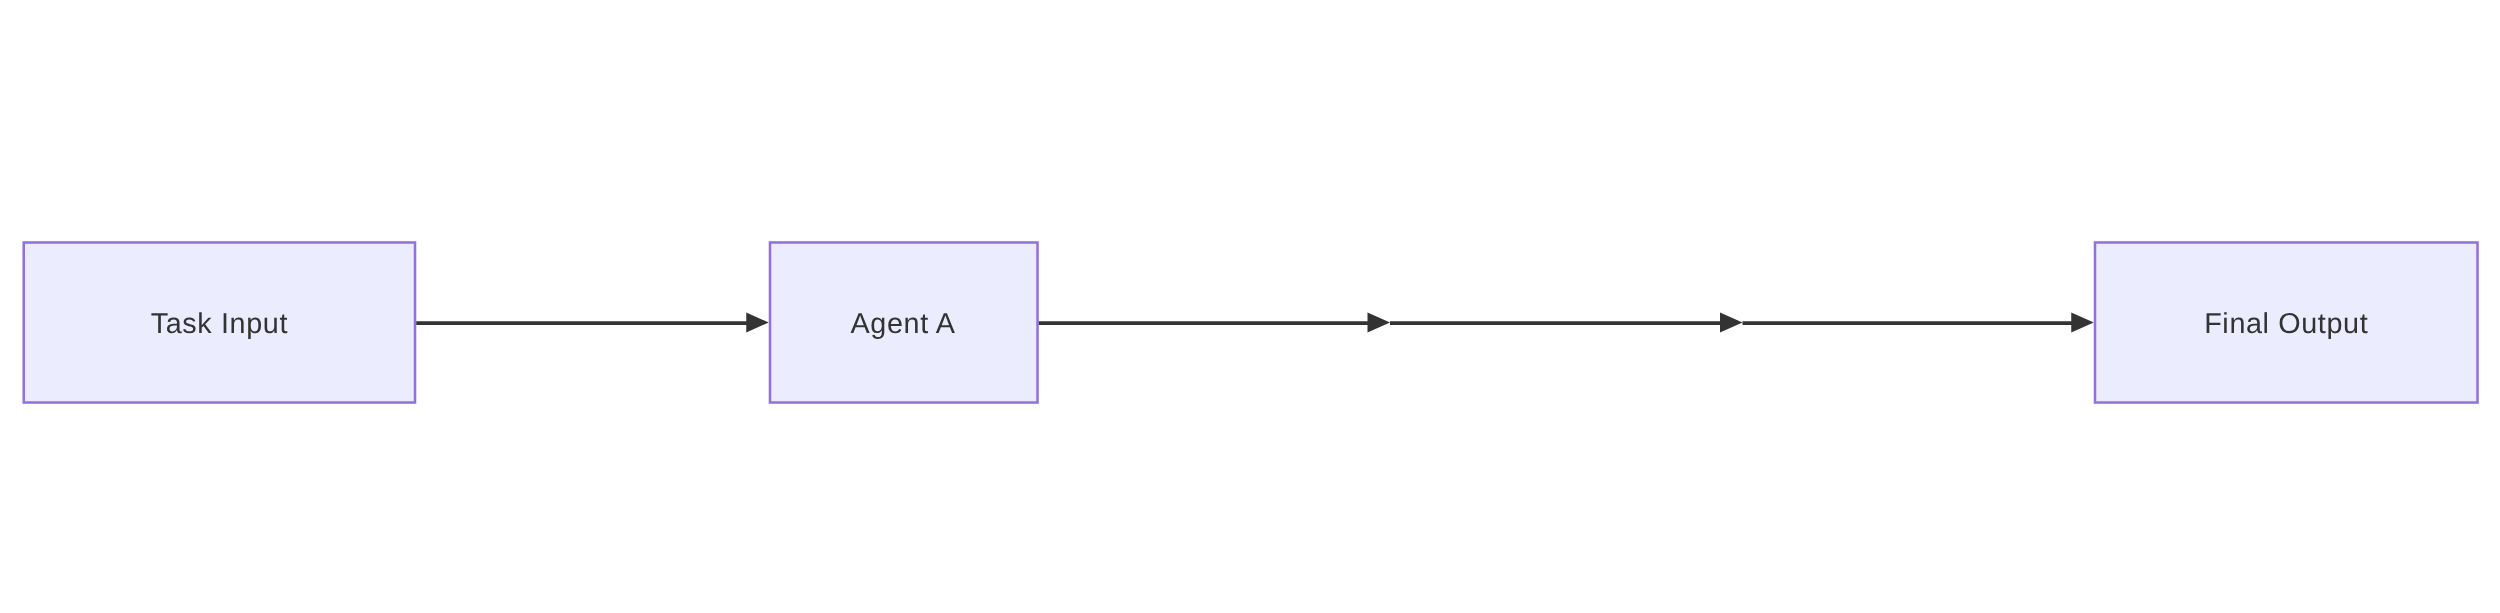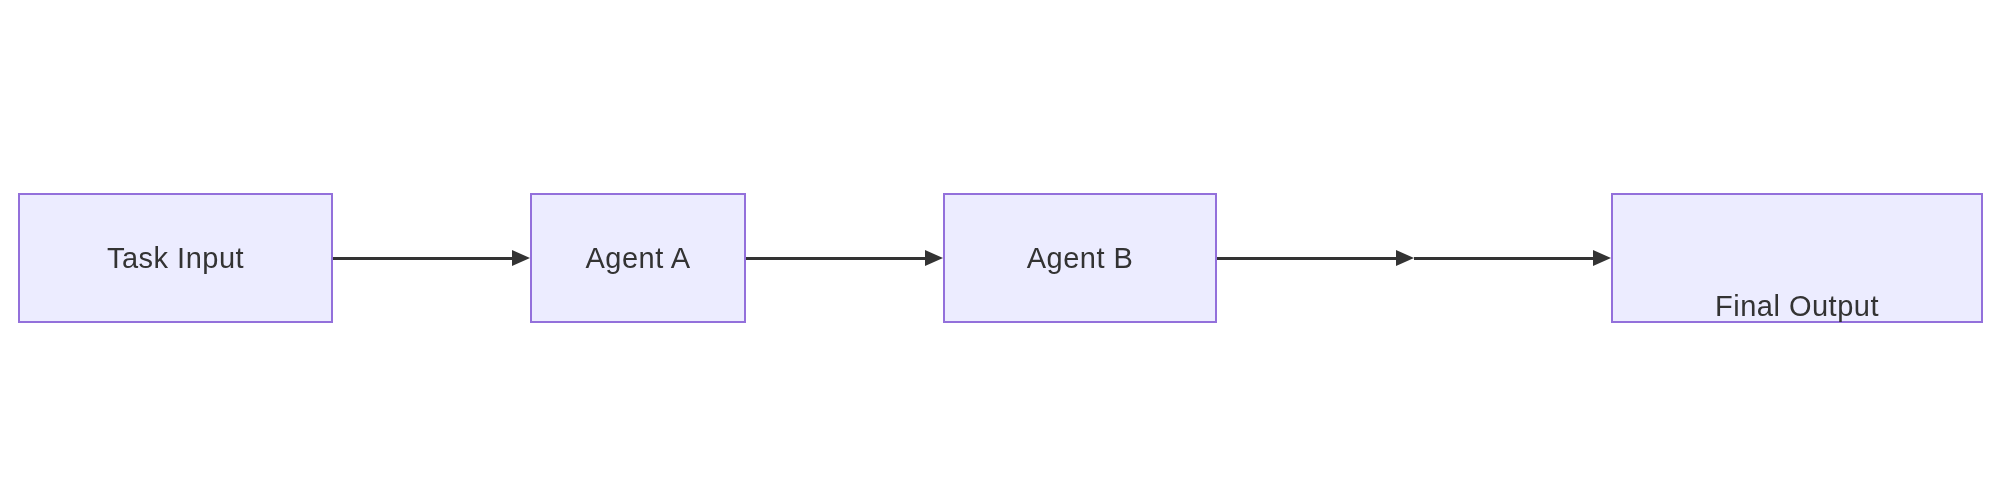--- a/index.html
+++ b/index.html
@@ -28,30 +28,30 @@
     box-sizing: border-box;
     background: #ECECFF;
     border: 2px solid #9370DB;
     display: flex;
     align-items: center;
     justify-content: center;
     flex: 0 0 auto;
   }
   .node-label {
     color: #333333;
-    font-size: 29px;
+    font-size: 23px;
     line-height: 1;
     white-space: nowrap;
     letter-spacing: 0.5px;
   }
   .n1 { width: 315px; }
   .n2 { width: 216px; }
   .n3 { width: 274px; }
   .n4 { width: 276px; }
-  .n5 { width: 372px; align-items: flex-end; }
+  .n5 { width: 308px; }
   .connector {
     flex: 1 1 auto;
     align-self: center;
     height: 18px;
     display: flex;
     align-items: center;
     min-width: 40px;
   }
   .connector .line {
     flex: 1 1 auto;
@@ -85,23 +85,20 @@
 
     <div class="node n2">
       <span class="node-label">Agent A</span>
     </div>
 
     <div class="connector">
       <div class="line"></div>
       <div class="arrowhead"></div>
     </div>
 
-    <div class="node n3">
-      <span class="node-label">Agent B</span>
-    </div>
 
     <div class="connector">
       <div class="line"></div>
       <div class="arrowhead"></div>
     </div>
 
 
     <div class="connector">
       <div class="line"></div>
       <div class="arrowhead"></div>

